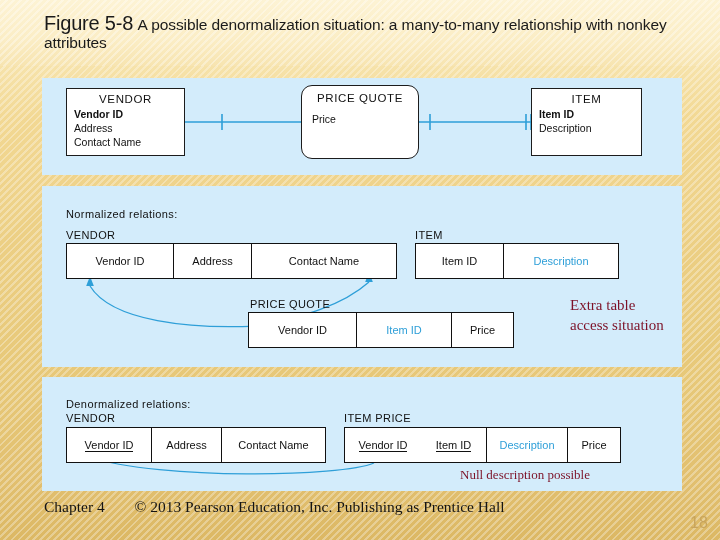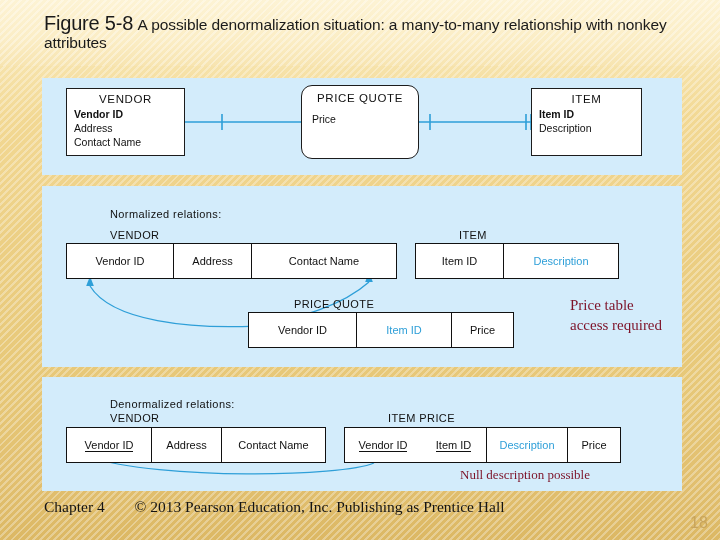--- a/index.html
+++ b/index.html
@@ -70,21 +70,21 @@
     left:301px;top:85px;width:118px;height:74px;
     border-radius:11px;
   }
   #er-pq .ername{margin-top:6px;}
   #er-pq .erattrs{margin-top:9px;margin-left:10px;}
 
   svg#er-lines{position:absolute;left:42px;top:78px;width:640px;height:97px;}
 
   
   .reltitle{
-    position:absolute;font-size:11px;color:#111;letter-spacing:.4px;margin-left:44px;
+    position:absolute;font-size:11px;color:#111;letter-spacing:.4px;
   }
   .reltable{
     position:absolute;display:flex;background:#fff;
     border:1.5px solid #111;box-sizing:border-box;
   }
   .reltable .cell{
     display:flex;align-items:center;justify-content:center;
     border-right:1.5px solid #111;box-sizing:border-box;
     font-size:11px;color:#111;height:100%;
   }
@@ -208,21 +208,21 @@
     <div class="cell blue" style="flex:1 1 auto">Description</div>
   </div>
 
   <div class="reltitle" style="left:250px;top:298px;">PRICE QUOTE</div>
   <div class="reltable" id="nt-pq">
     <div class="cell" style="flex:0 0 108px">Vendor ID</div>
     <div class="cell blue" style="flex:0 0 95px">Item ID</div>
     <div class="cell" style="flex:1 1 auto">Price</div>
   </div>
 
-  <div class="anno" id="anno-extra">Price table access required</div>
+  <div class="anno" id="anno-extra">Extra table access situation</div>
 
   <div class="panel" id="panel-bot"></div>
 
   <svg class="arrows" id="arrows-bot" viewBox="0 0 640 114">
     <g stroke="#2e9fd8" stroke-width="1.3" fill="none">
       <path d="M332,86 C300,100 120,103 46,80"></path>
     </g>
     <polygon points="44,70 41,80.5 49,78.5" fill="#2e9fd8"></polygon>
   </svg>
 

